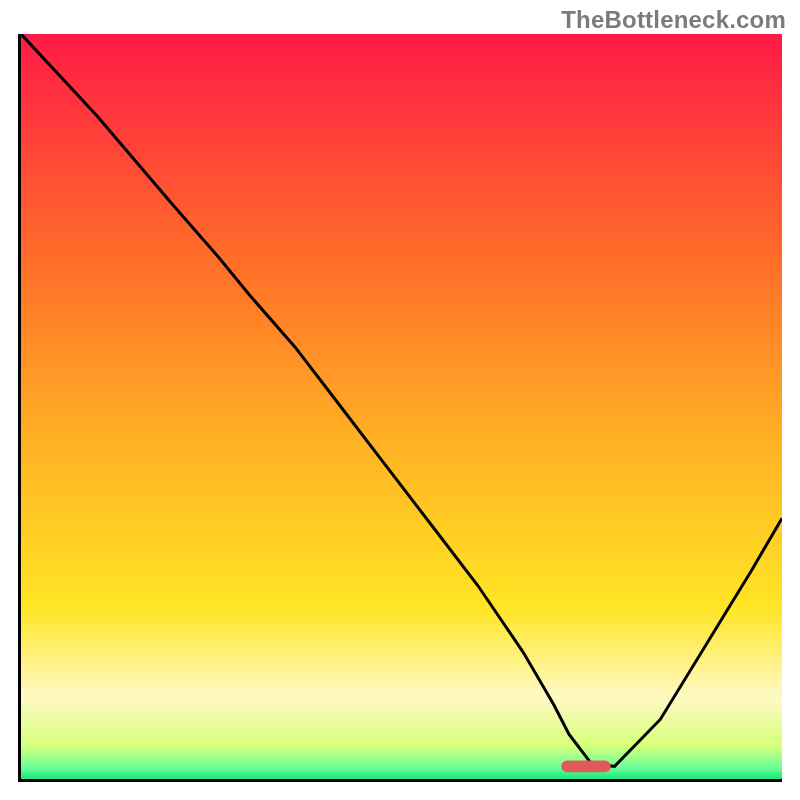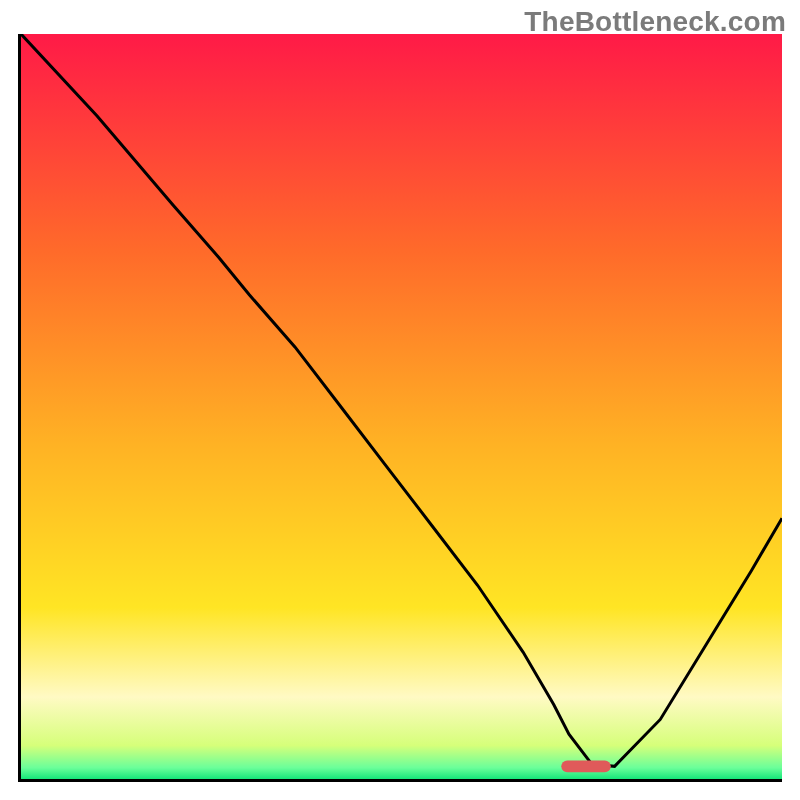--- a/index.html
+++ b/index.html
@@ -13,21 +13,21 @@
   .outer {
     position: relative;
     width: 800px;
     height: 800px;
     box-sizing: border-box;
   }
   .watermark {
     position: absolute;
     top: 6px;
     right: 14px;
-    font-size: 28px;
+    font-size: 24px;
     font-weight: 600;
     color: #7b7b7b;
     letter-spacing: 0.2px;
   }
   .plot-frame {
     position: absolute;
     left: 18px;
     top: 34px;
     width: 764px;
     height: 748px;

